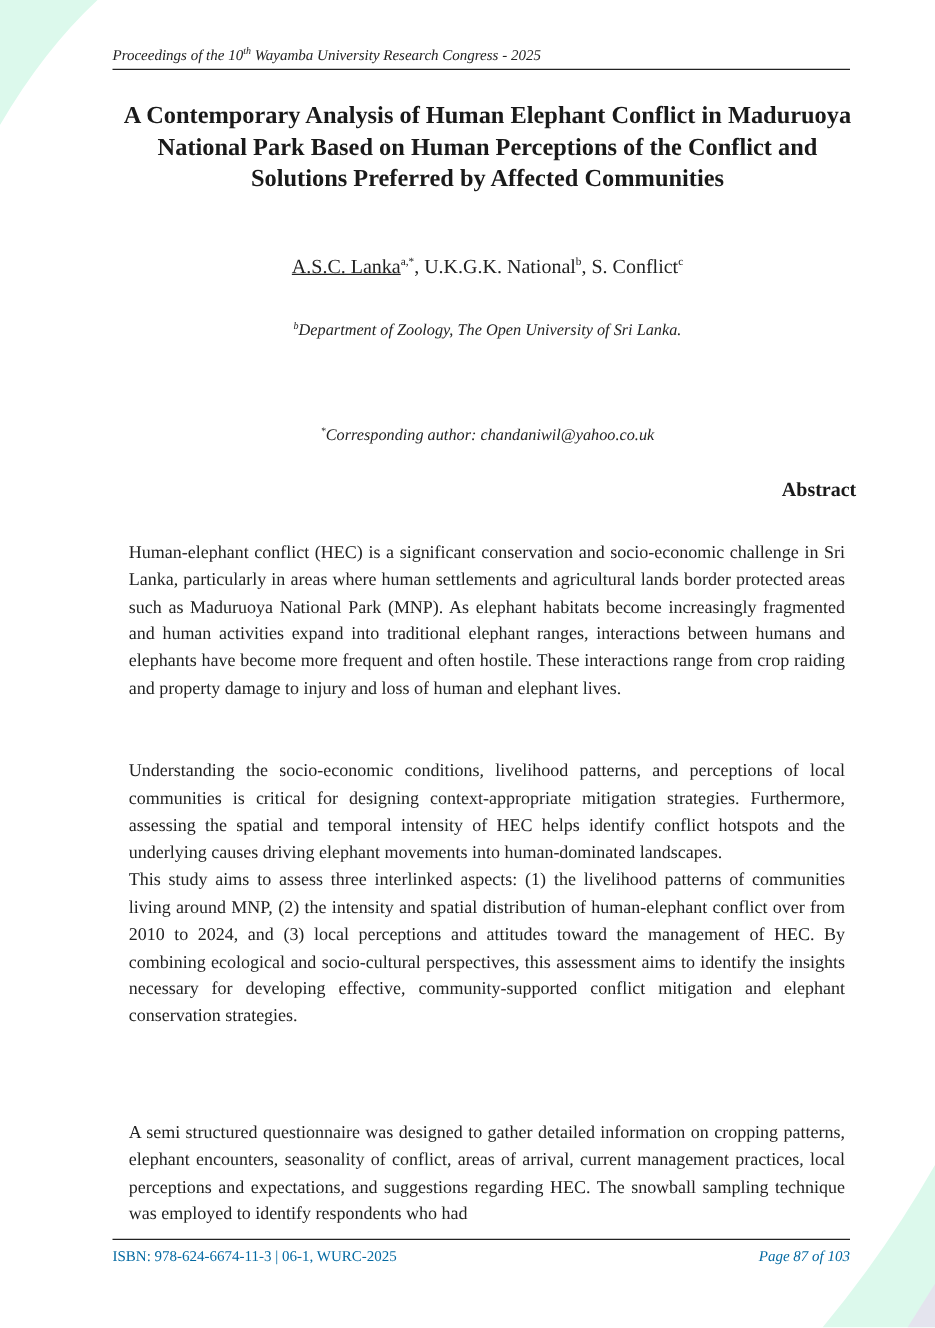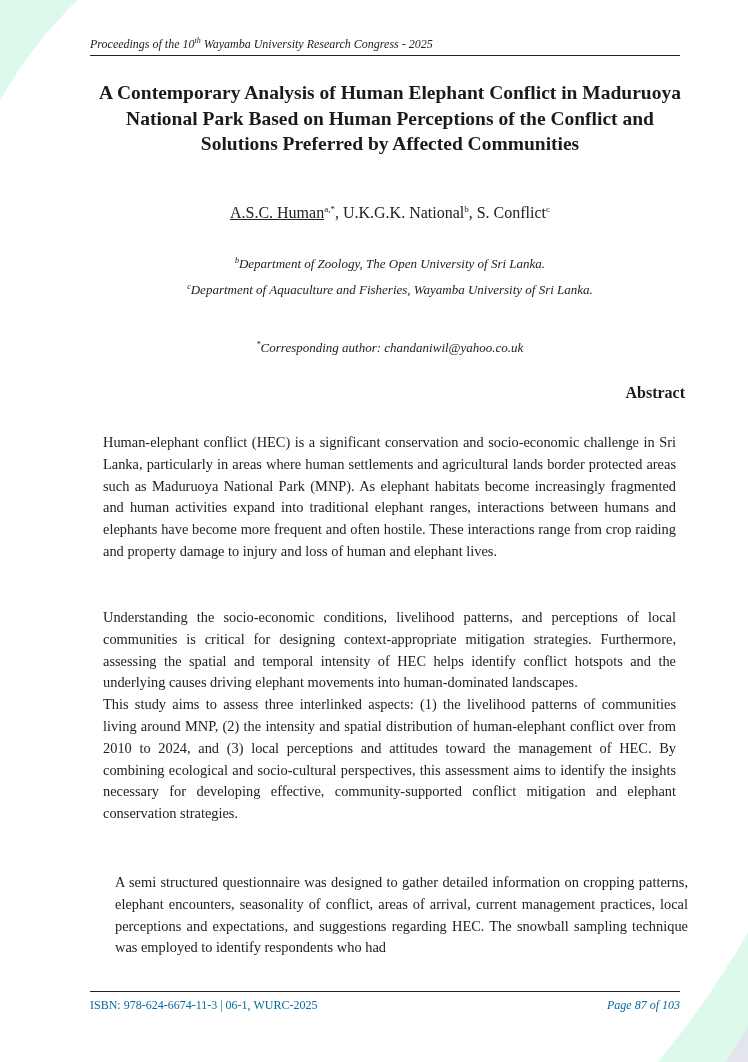--- a/index.html
+++ b/index.html
@@ -55,21 +55,21 @@
     }
 
     .body-text {
       position: absolute; left: 103px; width: 573px;
       font-family: "Liberation Serif", serif; font-size: 14.4px;
       line-height: 21.8px; text-align: justify; color: #222;
     }
     .body-text p { margin: 0; }
     .p1 { top: 432px; }
     .p2 { top: 607px; }
-    .p3 { top: 872px; margin-left: 12px; }
+    .p3 { top: 896px; }
 
     .footer {
       position: absolute; left: 90px; top: 991px; width: 590px;
       border-top: 1.5px solid #222; padding-top: 6px;
       font-family: "Liberation Serif", serif; font-size: 12px; color: #0369a1;
       display: flex; justify-content: space-between;
     }
     .footer .pg { font-style: italic; }
   </style>
 </head>
@@ -83,26 +83,25 @@
   <path d="M110,95 L110,130 L88,130 Z" fill="#e4e4ee"></path>
 </svg>
 
 <div class="header">
   <span>Proceedings of the 10</span><sup>th</sup><span> Wayamba University Research Congress - 2025</span>
 </div>
 
 <div class="title">A Contemporary Analysis of Human Elephant Conflict in Maduruoya National Park Based on Human Perceptions of the Conflict and Solutions Preferred by Affected Communities</div>
 
 <div class="authors">
-  <span class="u">A.S.C. Human</span><sup>a,*</sup><span>, </span><span>U.K.G.K. National</span><sup>b</sup><span>, </span><span>S. Conflict</span><sup>c</sup>
+  <span class="u">A.S.C. Lanka</span><sup>a,*</sup><span>, </span><span>U.K.G.K. National</span><sup>b</sup><span>, </span><span>S. Conflict</span><sup>c</sup>
 </div>
 
 <div class="affils">
   <div><sup>b</sup><span>Department of Zoology, The Open University of Sri Lanka.</span></div>
-  <div><sup>c</sup><span>Department of Aquaculture and Fisheries, Wayamba University of Sri Lanka.</span></div>
 </div>
 
 <div class="corresp">
   <sup>*</sup><span>Corresponding author: chandaniwil@yahoo.co.uk</span>
 </div>
 
 <div class="abstract-h">Abstract</div>
 
 <div class="body-text p1">
   <p>Human-elephant conflict (HEC) is a significant conservation and socio-economic challenge in Sri Lanka, particularly in areas where human settlements and agricultural lands border protected areas such as Maduruoya National Park (MNP). As elephant habitats become increasingly fragmented and human activities expand into traditional elephant ranges, interactions between humans and elephants have become more frequent and often hostile. These interactions range from crop raiding and property damage to injury and loss of human and elephant lives.</p>

